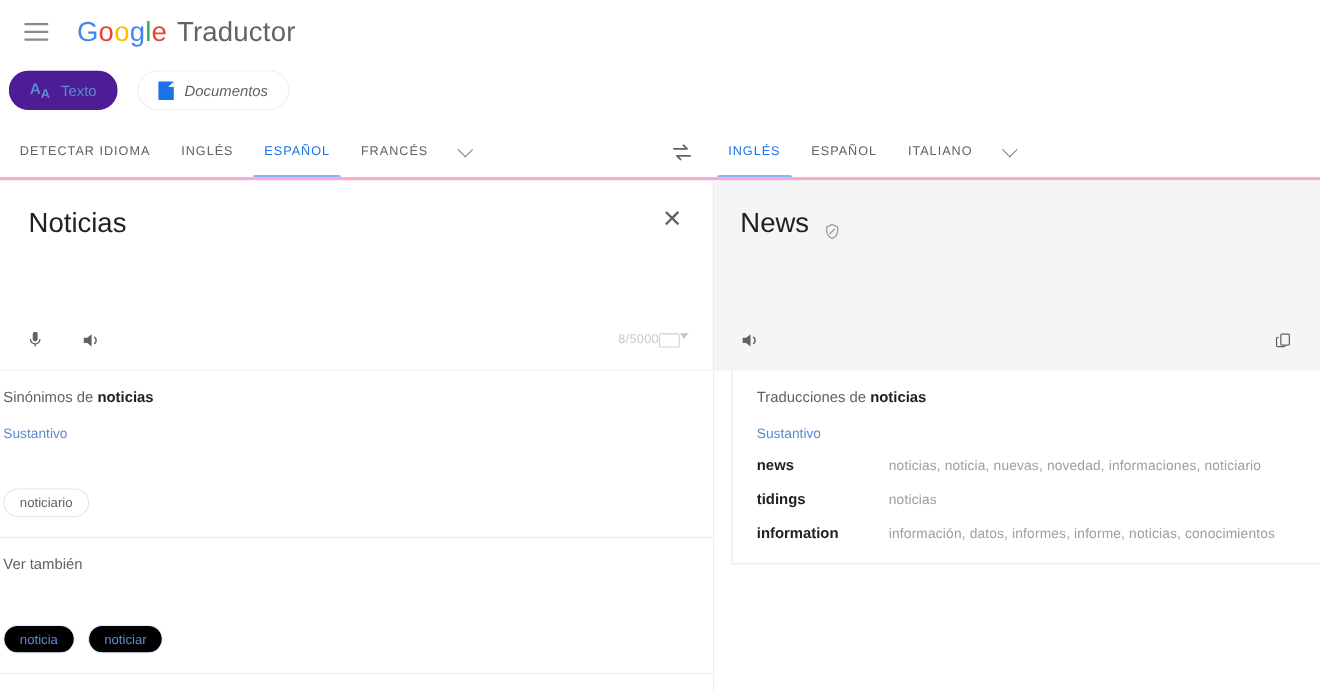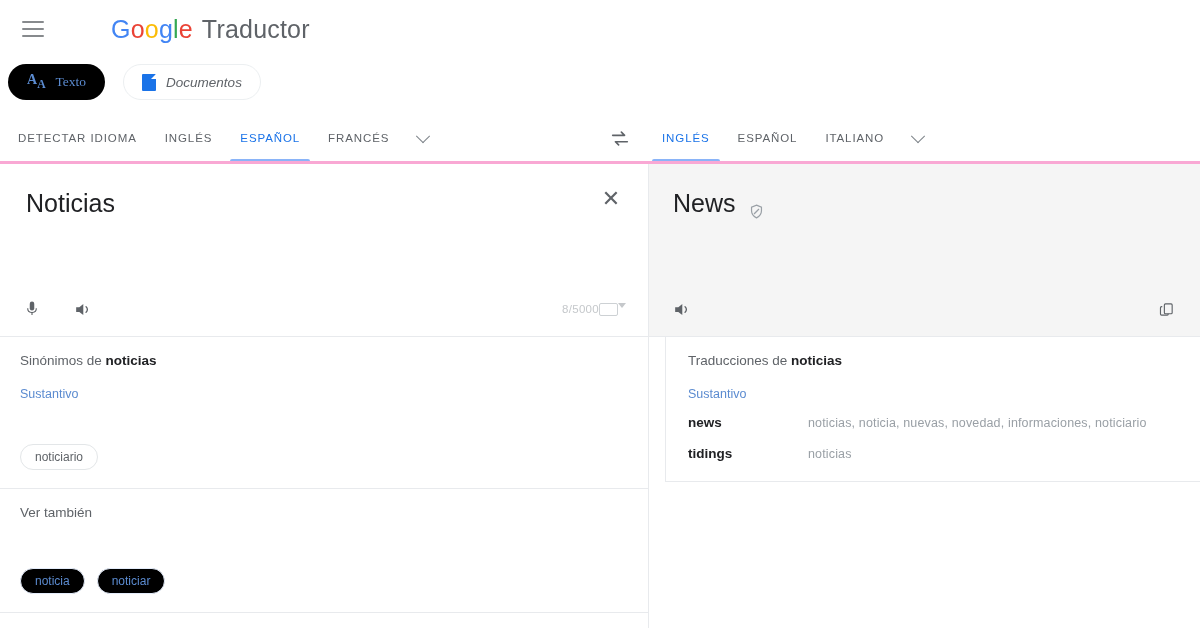--- a/index.html
+++ b/index.html
@@ -47,21 +47,20 @@
     height: 2px;
     width: 22px;
     background: #5f6368;
     border-radius: 2px;
   }
   .brand {
     font-size: 25px;
     letter-spacing: .2px;
     display: flex;
     align-items: center;
-    margin-left: 41px;
   }
   .brand .g-logo { font-weight: 400; }
   .brand .g-logo span:nth-child(1) { color: #4285f4; }
   .brand .g-logo span:nth-child(2) { color: #ea4335; }
   .brand .g-logo span:nth-child(3) { color: #fbbc05; }
   .brand .g-logo span:nth-child(4) { color: #4285f4; }
   .brand .g-logo span:nth-child(5) { color: #34a853; }
   .brand .g-logo span:nth-child(6) { color: #ea4335; }
   .brand .product {
     color: #5f6368;
@@ -83,23 +82,22 @@
     gap: 10px;
     height: 34px;
     padding: 0 18px;
     border-radius: 18px;
     font-size: 13.5px;
     cursor: pointer;
     border: 1px solid transparent;
     color: #5f6368;
   }
   .mode-chip.active {
-    background: #000000;
+    background: #4c1d95;
     color: #5b8bd0;
-    font-family: Liberation Serif, serif;
   }
   .mode-chip.inactive {
     background: #fff;
     border: 1px solid #eceff1;
     color: #5f6368;
     font-style: italic;
   }
   .icon-translate {
     font-size: 14px;
     color: #5b8bd0;
@@ -282,21 +280,21 @@
     border-right: 1px solid #e8eaed;
     background: #fff;
   }
   .lower-right {
     flex: 1;
     background: #fff;
   }
   .card {
     background: #fff;
     border-bottom: 1px solid #e8eaed;
-    padding: 16px 22px 18px 20px;
+    padding: 16px 22px 18px 3px;
   }
   .card.right {
     margin-left: 16px;
     border: 1px solid #e8eaed;
     border-top: none;
     border-right: none;
     padding: 16px 22px 20px 22px;
   }
   .card-title {
     font-size: 13.5px;
@@ -496,17 +494,21 @@
         <div class="pos-label">Sustantivo</div>
 
         <div class="trow">
           <div class="tword">news</div>
           <div class="tmeanings">noticias, noticia, nuevas, novedad, informaciones, noticiario</div>
         </div>
         <div class="trow">
           <div class="tword">tidings</div>
           <div class="tmeanings">noticias</div>
         </div>
+        <div class="trow">
+          <div class="tword">information</div>
+          <div class="tmeanings">información, datos, informes, informe, noticias, conocimientos</div>
+        </div>
       </div>
     </div>
   </div>
 
 </div>
 
 </body></html>

